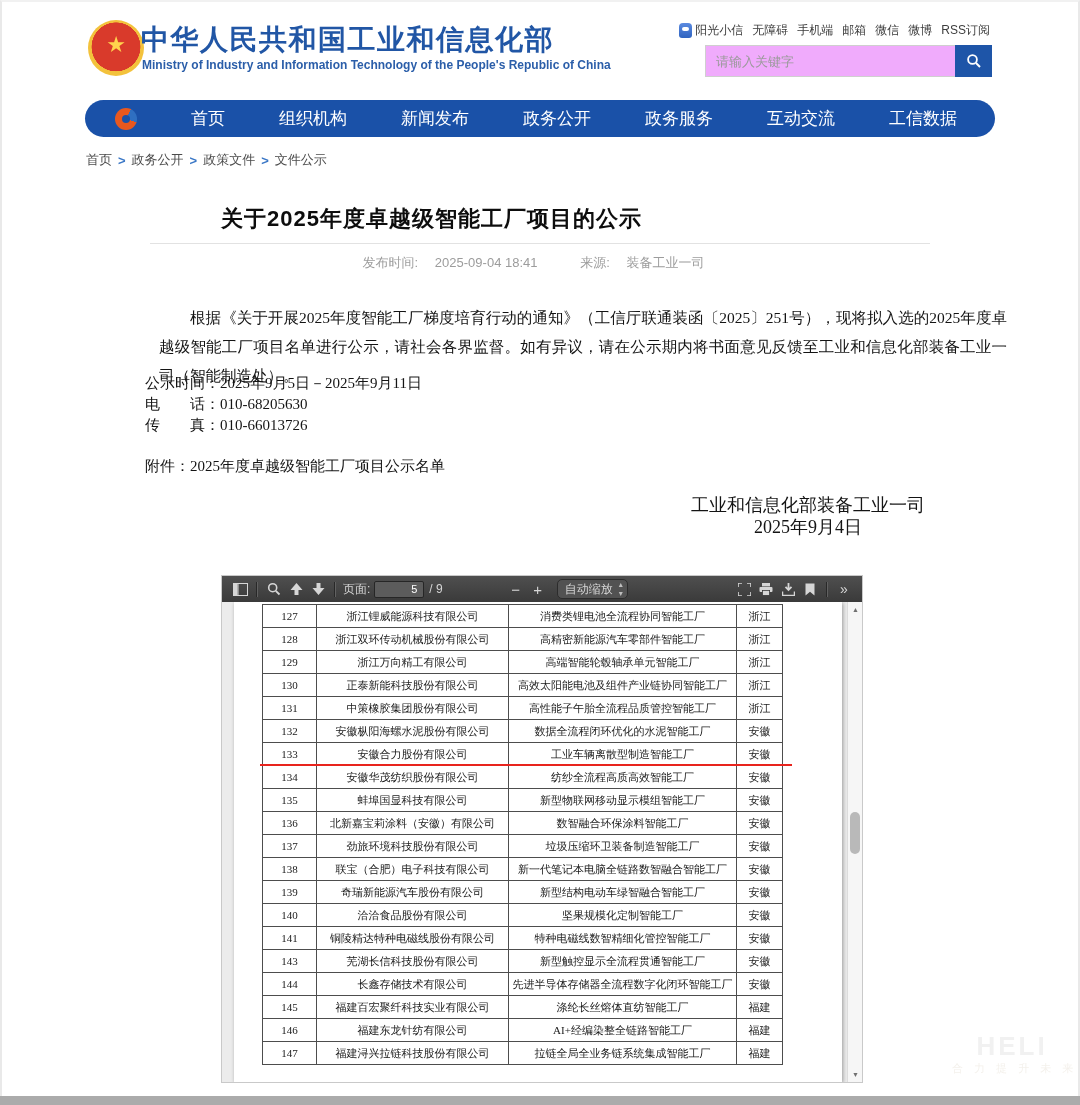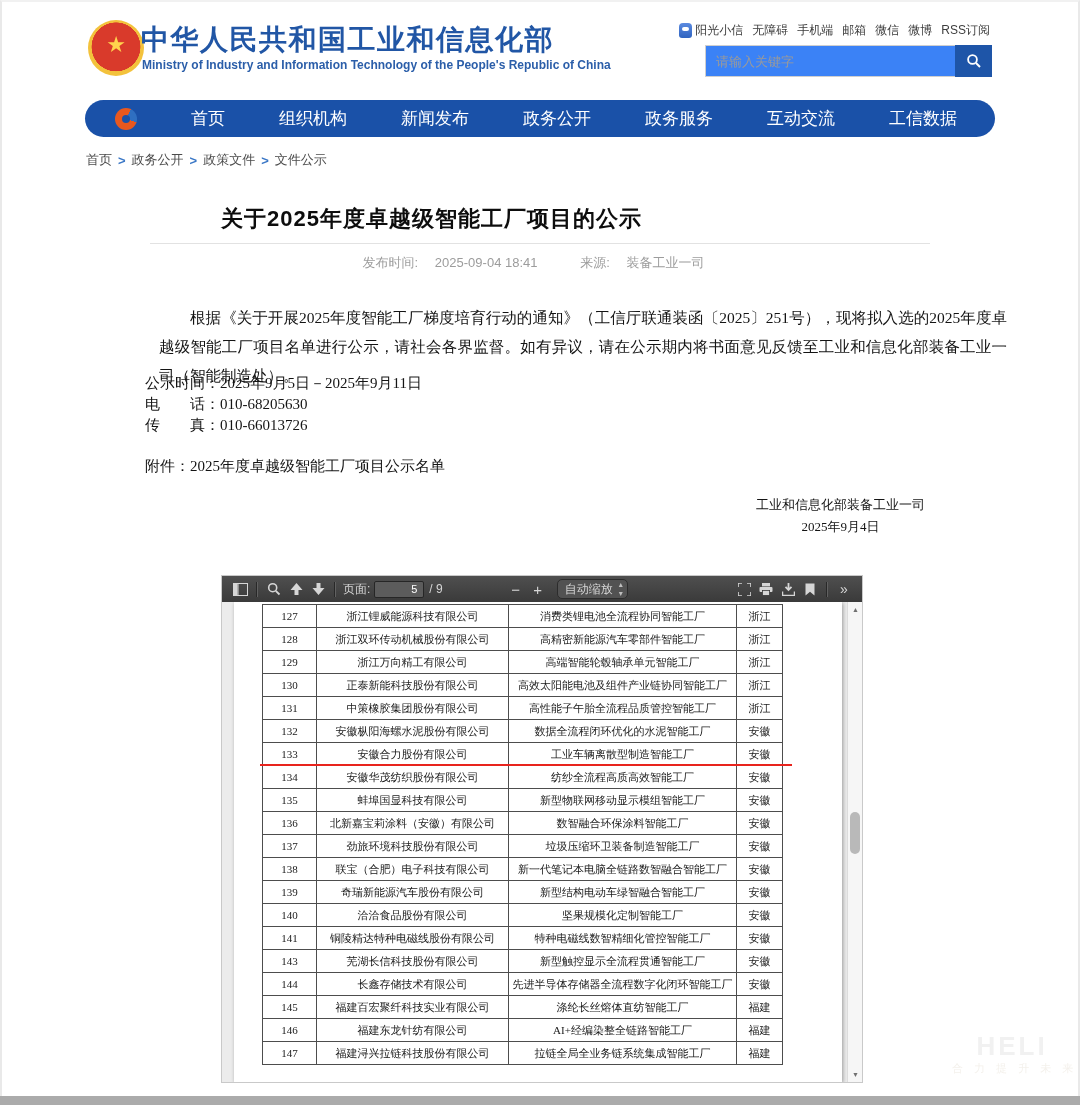--- a/index.html
+++ b/index.html
@@ -16,21 +16,21 @@
   .emblem .star{color:#ffd34d;font-size:22px;line-height:1;margin-top:-6px;}
   .site-title{position:absolute;left:141px;top:21px;font-size:28px;font-weight:bold;color:#2156a5;letter-spacing:1.5px;white-space:nowrap;}
   .site-sub{position:absolute;left:142px;top:58px;font-size:12px;font-weight:bold;color:#2b5ea9;white-space:nowrap;}
 
   .top-links{position:absolute;top:22px;right:90px;display:flex;align-items:center;gap:9px;font-size:12px;color:#3d3d3d;white-space:nowrap;}
   .top-link{cursor:pointer;display:flex;align-items:center;gap:3px;}
   .mascot{width:13px;height:15px;border-radius:4px 4px 3px 3px;background:linear-gradient(#5b8ae0,#2f64c0);position:relative;display:inline-block;}
   .mascot::after{content:"";position:absolute;left:3px;top:4px;width:7px;height:4px;border-radius:2px;background:#fff;}
 
   .search-bar{position:absolute;left:705px;top:45px;width:287px;height:32px;display:flex;}
-  .search-input{flex:1;border:1px solid #cfcfcf;border-right:none;padding:0 10px;font-size:13px;color:#333;outline:none;background:#3b82f6;}
+  .search-input{flex:1;border:1px solid #cfcfcf;border-right:none;padding:0 10px;font-size:13px;color:#333;outline:none;background:#f0abfc;}
   .search-input::placeholder{color:#9a9a9a;}
   .search-btn{width:37px;background:#1e55a8;border:none;display:flex;align-items:center;justify-content:center;cursor:pointer;}
 
   
   .main-nav{position:absolute;left:85px;top:100px;width:910px;height:37px;background:#1a51a8;border-radius:19px;
     display:flex;align-items:center;justify-content:space-between;padding:0 38px 0 30px;box-sizing:border-box;}
   .nav-logo{width:22px;height:22px;border-radius:50%;position:relative;flex:0 0 auto;
     background:conic-gradient(from 200deg,#e8581f 0 52%,#2f6fc1 52% 74%,#e8581f 74% 100%);}
   .nav-logo::after{content:"";position:absolute;left:7px;top:7px;width:8px;height:8px;border-radius:50%;background:#1a51a8;}
   .nav-item{color:#fff;font-size:17px;cursor:pointer;white-space:nowrap;}
@@ -42,21 +42,21 @@
 
   
   .art-title{position:absolute;left:0;top:204px;width:863px;text-align:center;font-size:22px;font-weight:bold;color:#0d0d0d;letter-spacing:1px;}
   .rule{position:absolute;left:150px;top:243px;width:780px;height:1px;background:#e2e2e2;}
   .meta{position:absolute;left:0;top:254px;width:1080px;text-align:center;font-size:13px;color:#9c9c9c;}
   .meta span{margin:0 13px;}
   .serif{font-family:"Liberation Serif","DejaVu Serif",serif;}
   .para{position:absolute;left:115px;top:303px;width:848px;font-size:15.5px;line-height:29px;color:#141414;text-indent:2em;text-align:justify;margin-left:44px;}
   .info-lines{position:absolute;left:145px;top:373px;font-size:15px;color:#141414;line-height:21px;}
   .attachment{position:absolute;left:145px;top:457px;font-size:15px;color:#141414;}
-  .signature{position:absolute;right:155px;top:494px;text-align:center;font-size:13px;color:#141414;line-height:22px;}
+  .signature{position:absolute;right:155px;top:494px;text-align:center;font-size:18px;color:#141414;line-height:22px;}
 
   
   .pdf{position:absolute;left:222px;top:576px;width:640px;height:506px;background:#ececec;box-shadow:0 0 0 1px #c9c9c9;}
   .pdf-toolbar{height:26px;background:linear-gradient(#4f4f4f,#3a3a3a);display:flex;align-items:center;color:#d6d6d6;font-size:12px;padding:0 7px;box-sizing:border-box;}
   .tb-btn{width:22px;height:20px;display:flex;align-items:center;justify-content:center;cursor:pointer;border-radius:2px;flex:0 0 auto;}
   .tb-sep{width:1px;height:15px;background:#282828;border-right:1px solid #616161;margin:0 5px;flex:0 0 auto;}
   .page-label{margin:0 4px 0 2px;white-space:nowrap;}
   .page-input{width:40px;height:15px;background:#5c5c5c;border:1px solid #262626;border-radius:2px;color:#fff;font-size:11px;text-align:right;padding:0 6px 0 2px;outline:none;}
   .page-total{margin-left:5px;white-space:nowrap;}
   .zoom-sel{height:18px;background:#525252;border:1px solid #2c2c2c;border-radius:5px;display:flex;align-items:center;padding:0 4px 0 7px;margin-left:8px;cursor:pointer;white-space:nowrap;}

